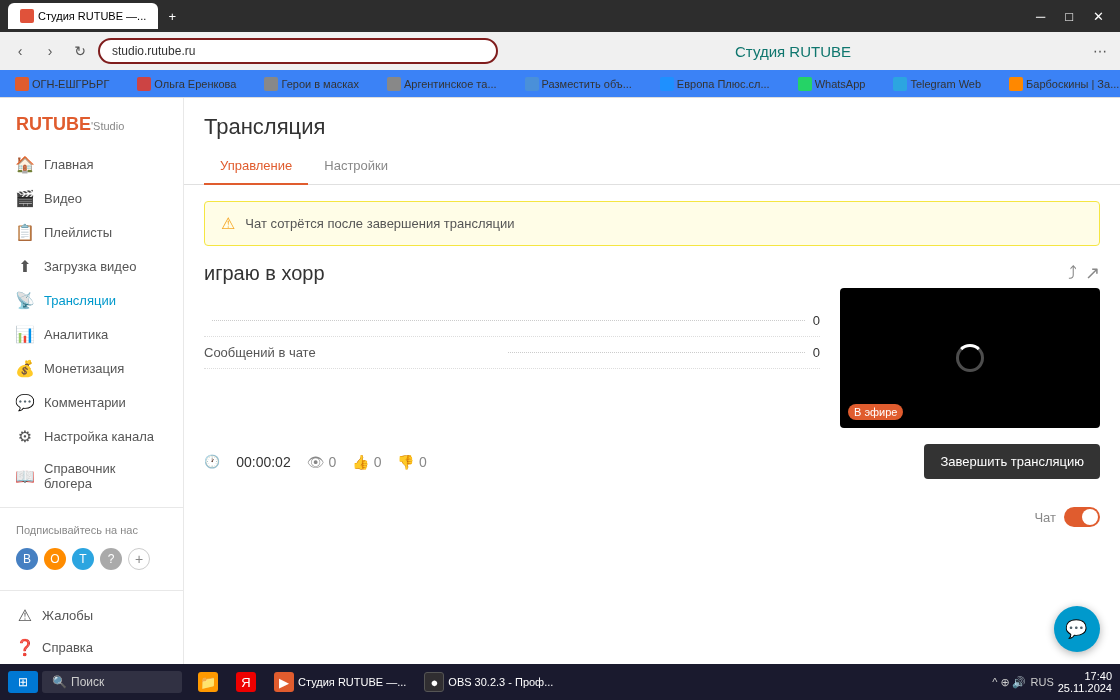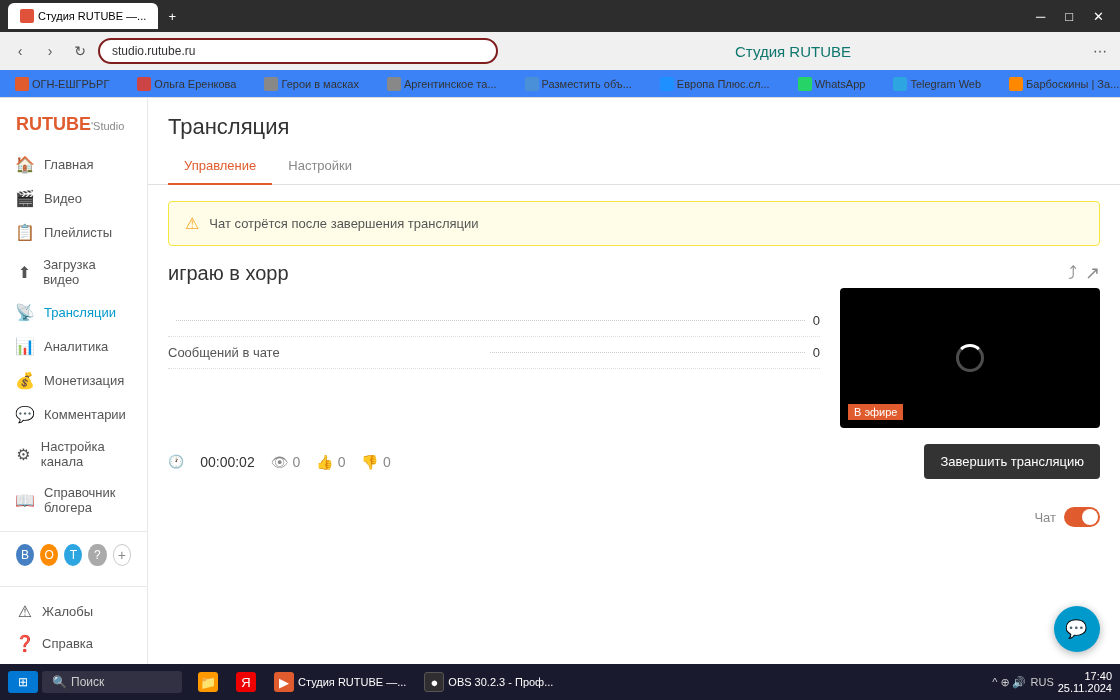--- a/index.html
+++ b/index.html
@@ -20,21 +20,21 @@
     .bookmarks-bar { background: #3b82f6; height: 28px; display: flex; align-items: center; padding: 0 9px; gap: 16px; border-bottom: 1px solid #ddd; overflow: hidden; }
     .bookmark-item { font-size: 11px; color: #333; padding: 2px 6px; border-radius: 3px; white-space: nowrap; display: flex; align-items: center; gap: 3px; cursor: pointer; }
     .bm-icon { width: 14px; height: 14px; border-radius: 2px; background: #ccc; display: inline-block; flex-shrink: 0; }
     .bm-whatsapp { background: #25d366; }
     .bm-telegram { background: #2ca5e0; }
 
     
     .app { display: flex; height: calc(700px - 98px - 36px); background: #fff; }
 
     
-    .sidebar { width: 148px; background: #fff; border-right: 1px solid #e8e8e8; display: flex; flex-direction: column; padding: 10px 0; flex-shrink: 0; overflow-y: auto; }
+    .sidebar { width: 184px; background: #fff; border-right: 1px solid #e8e8e8; display: flex; flex-direction: column; padding: 10px 0; flex-shrink: 0; overflow-y: auto; }
     .logo { padding: 6px 16px 12px; }
     .logo-text { font-size: 18px; font-weight: bold; color: #333; }
     .logo-text span { color: #0099cc; }
 
     .nav-item { display: flex; align-items: center; gap: 10px; padding: 8px 16px; cursor: pointer; color: #555; font-size: 13px; }
     .nav-item.active { color: #0099cc; }
     .nav-icon { width: 18px; height: 18px; display: flex; align-items: center; justify-content: center; font-size: 16px; }
 
     .sidebar-divider { border: none; border-top: 1px solid #e8e8e8; margin: 8px 0; }
 
@@ -72,21 +72,21 @@
     .stream-title { font-size: 20px; color: #333; margin-bottom: 20px; font-weight: 400; }
 
     .stats-section { margin-top: 20px; }
     .stat-row { display: flex; align-items: center; padding: 8px 0; border-bottom: 1px dotted #ddd; }
     .stat-label { color: #555; font-size: 13px; flex: 1; }
     .stat-value { color: #333; font-size: 13px; font-weight: 500; }
 
     .video-player { width: 100%; height: 140px; background: #000; border-radius: 4px; position: relative; display: flex; align-items: center; justify-content: center; }
     .loading-spinner { width: 28px; height: 28px; border: 3px solid rgba(255,255,255,0.3); border-top-color: #fff; border-radius: 50%; animation: spin 1s linear infinite; }
     @keyframes spin { to { transform: rotate(360deg); } }
-    .live-badge { position: absolute; bottom: 8px; left: 8px; background: #e05c2e; color: #fff; font-size: 11px; padding: 2px 6px; border-radius: 0; }
+    .live-badge { position: absolute; bottom: 8px; left: 8px; background: #e05c2e; color: #fff; font-size: 11px; padding: 2px 6px; border-radius: 8px; }
 
     .player-actions { display: flex; justify-content: flex-end; gap: 8px; margin-bottom: 4px; }
     .action-btn { background: none; border: none; cursor: pointer; color: #888; font-size: 18px; }
 
     .stream-controls { margin-top: 16px; display: flex; align-items: center; gap: 16px; }
     .time-display { display: flex; align-items: center; gap: 6px; font-size: 14px; color: #333; }
     .time-icon { color: #888; }
     .stat-badge { display: flex; align-items: center; gap: 4px; color: #888; font-size: 14px; }
     .end-btn { margin-left: auto; background: #333; color: #fff; border: none; padding: 10px 16px; border-radius: 4px; cursor: pointer; font-size: 13px; }
 
@@ -230,20 +230,21 @@
         <span>Настройка канала</span>
       </div>
       <div class="nav-item">
         <span class="nav-icon">📖</span>
         <span>Справочник блогера</span>
       </div>
     </nav>
 
     <hr class="sidebar-divider">
 
+    <div class="sidebar-subscribe">Подписывайтесь на нас</div>
     <div class="social-icons">
       <div class="social-icon si-vk">В</div>
       <div class="social-icon si-ok">О</div>
       <div class="social-icon si-tg">T</div>
       <div class="social-icon si-other" style="background:#aaa;">?</div>
       <div class="social-icon si-plus">+</div>
     </div>
 
     <div class="sidebar-bottom">
       <hr class="sidebar-divider">

